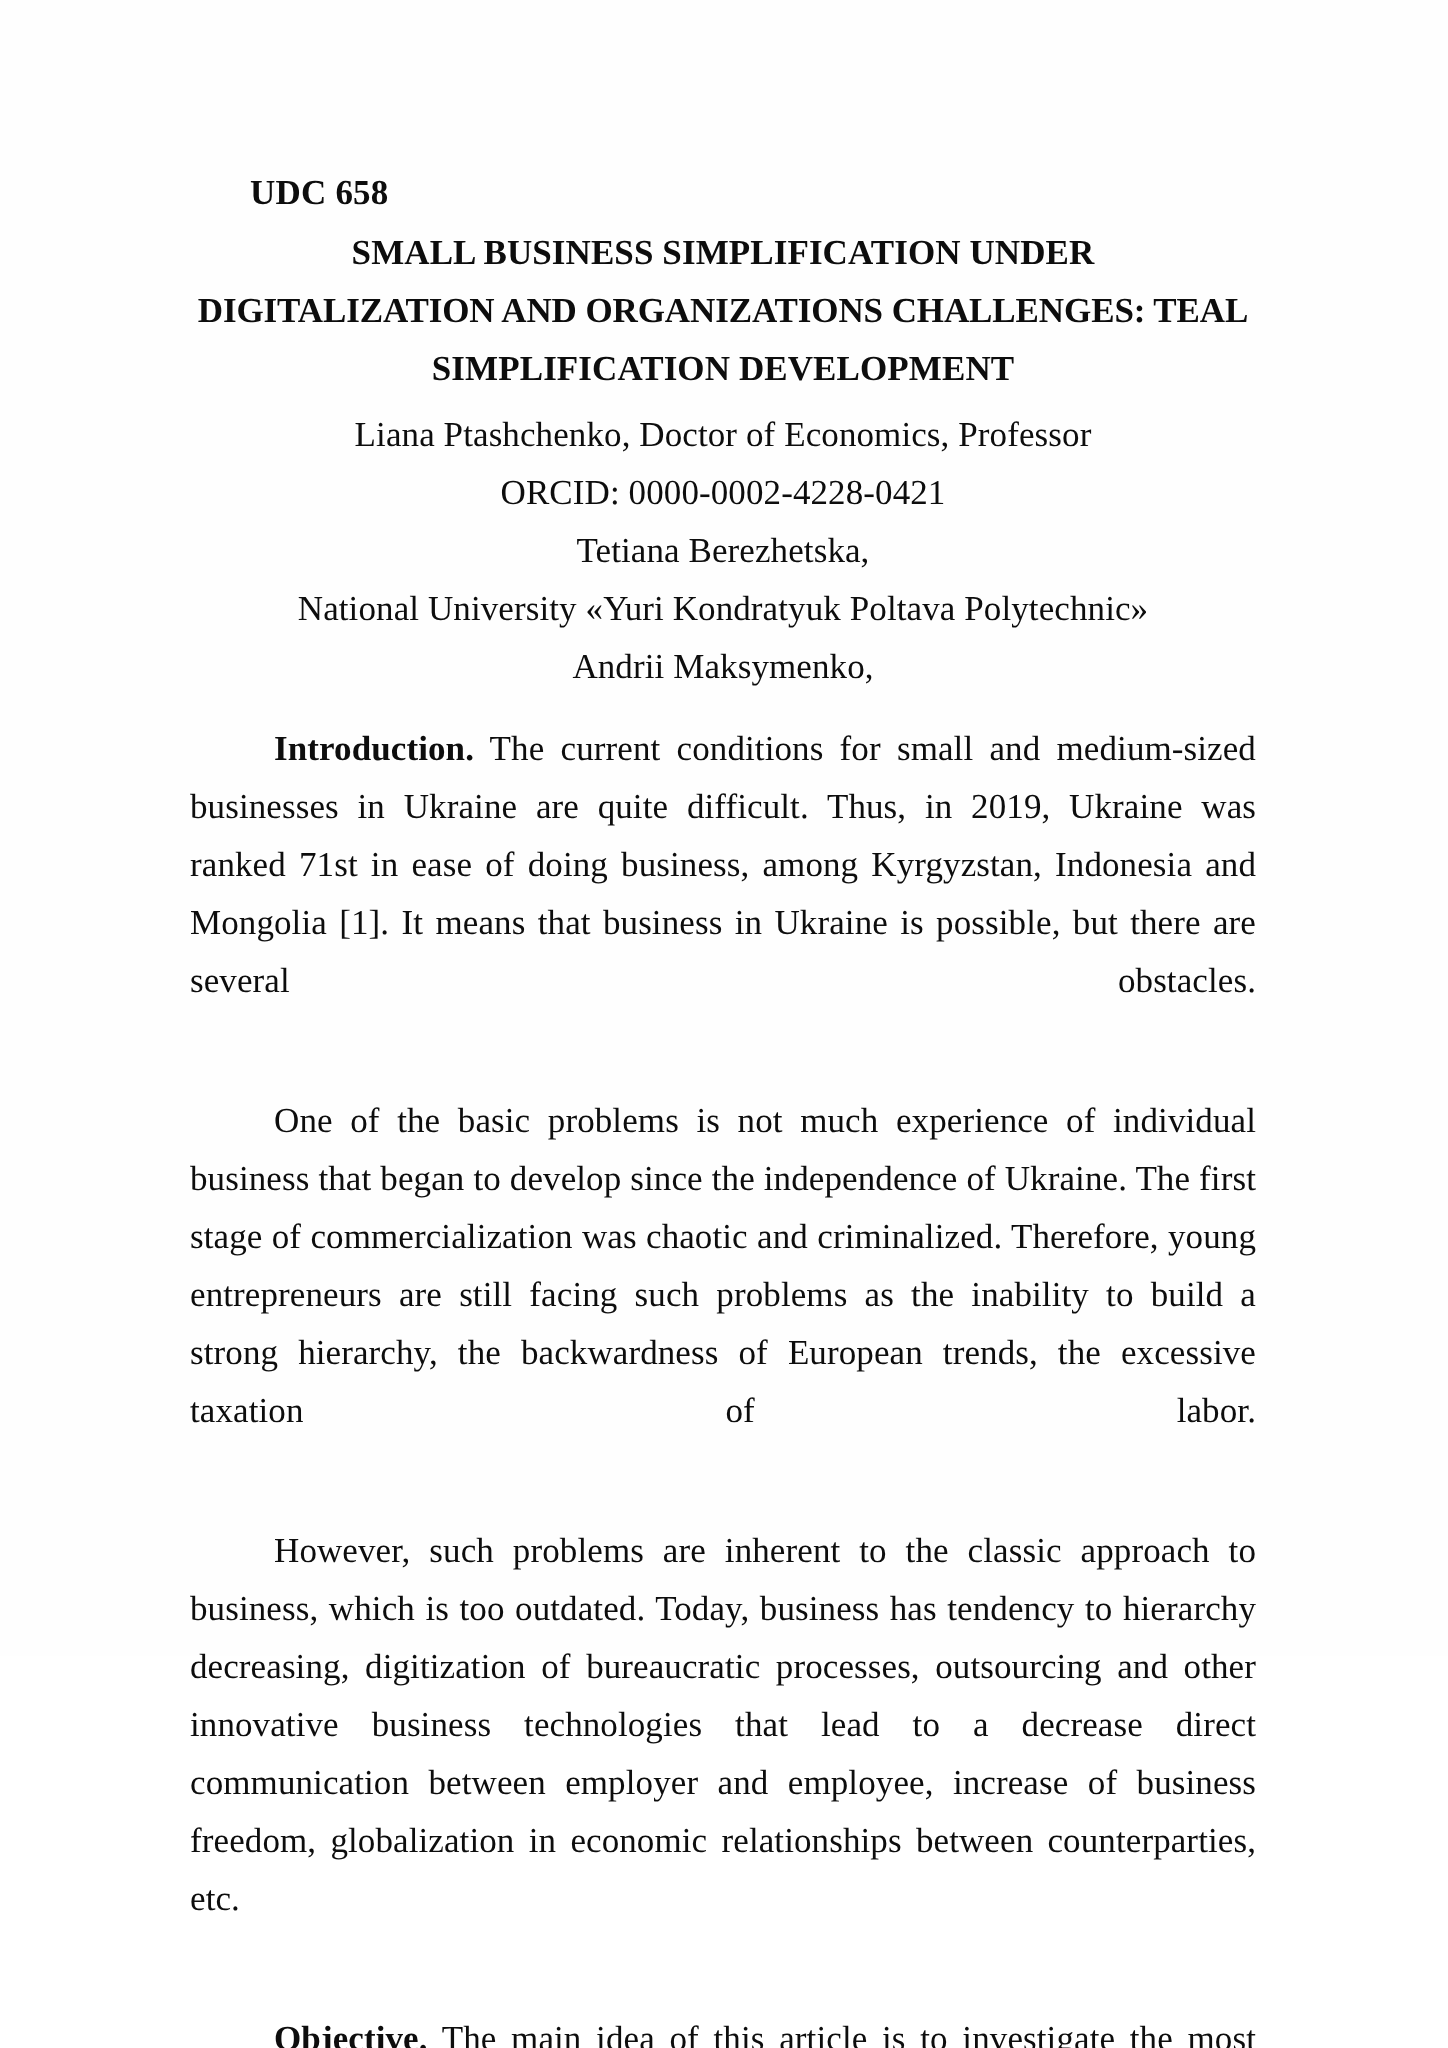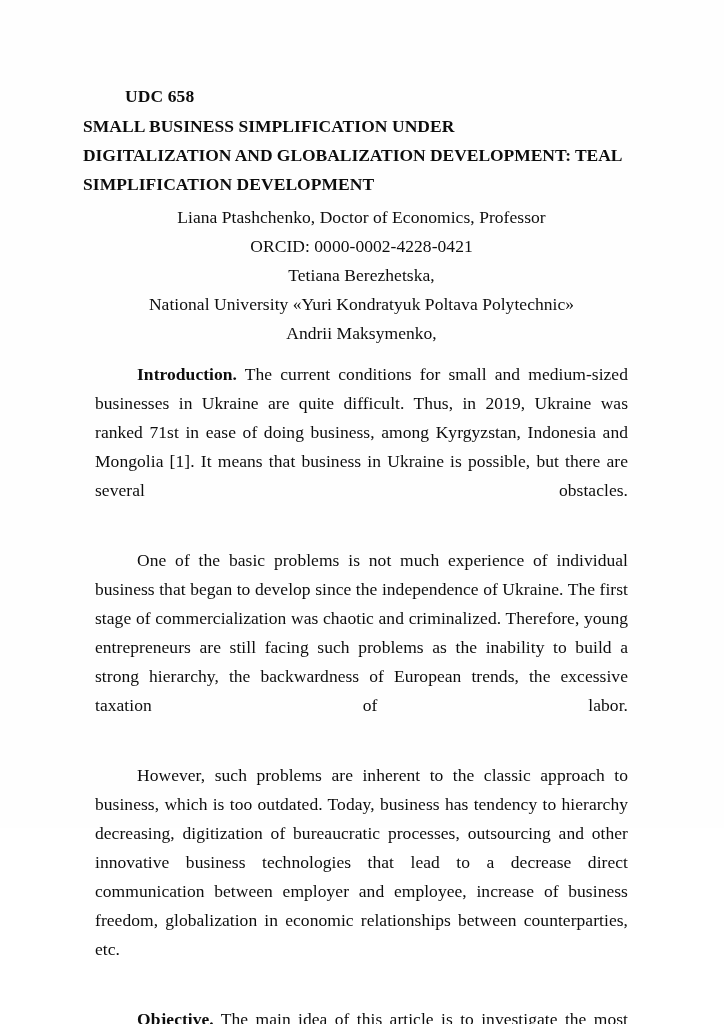--- a/index.html
+++ b/index.html
@@ -40,21 +40,21 @@
     line-height: 29px;
     text-indent: 42px;
     letter-spacing: 0.1px;
   }
 
   
   .title-block {
     margin-top: 1px;
   }
   .title-line {
-    text-align: left;
+    text-align: center;
     font-weight: bold;
     font-size: 17.5px;
     line-height: 29px;
     letter-spacing: 0.05px;
     white-space: nowrap;
   }
   .title-line.wide {
     letter-spacing: -0.05px;
   }
 
@@ -100,21 +100,21 @@
 </head>
 <body>
 
 <div class="page">
   <div class="content">
 
     <div class="udc-line">UDC 658</div>
 
     <div class="title-block">
       <div class="title-line">SMALL BUSINESS SIMPLIFICATION UNDER</div>
-      <div class="title-line wide">DIGITALIZATION AND GLOBALIZATION DEVELOPMENT: TEAL</div>
+      <div class="title-line wide">DIGITALIZATION AND ORGANIZATIONS CHALLENGES: TEAL</div>
       <div class="title-line">SIMPLIFICATION DEVELOPMENT</div>
     </div>
 
     <div class="authors-block">
       <div class="author-line">Liana Ptashchenko, Doctor of Economics, Professor</div>
       <div class="author-line">ORCID: 0000-0002-4228-0421</div>
       <div class="author-line">Tetiana Berezhetska,</div>
       <div class="author-line">National University «Yuri Kondratyuk Poltava Polytechnic»</div>
       <div class="author-line">Andrii Maksymenko,</div>
     </div>

